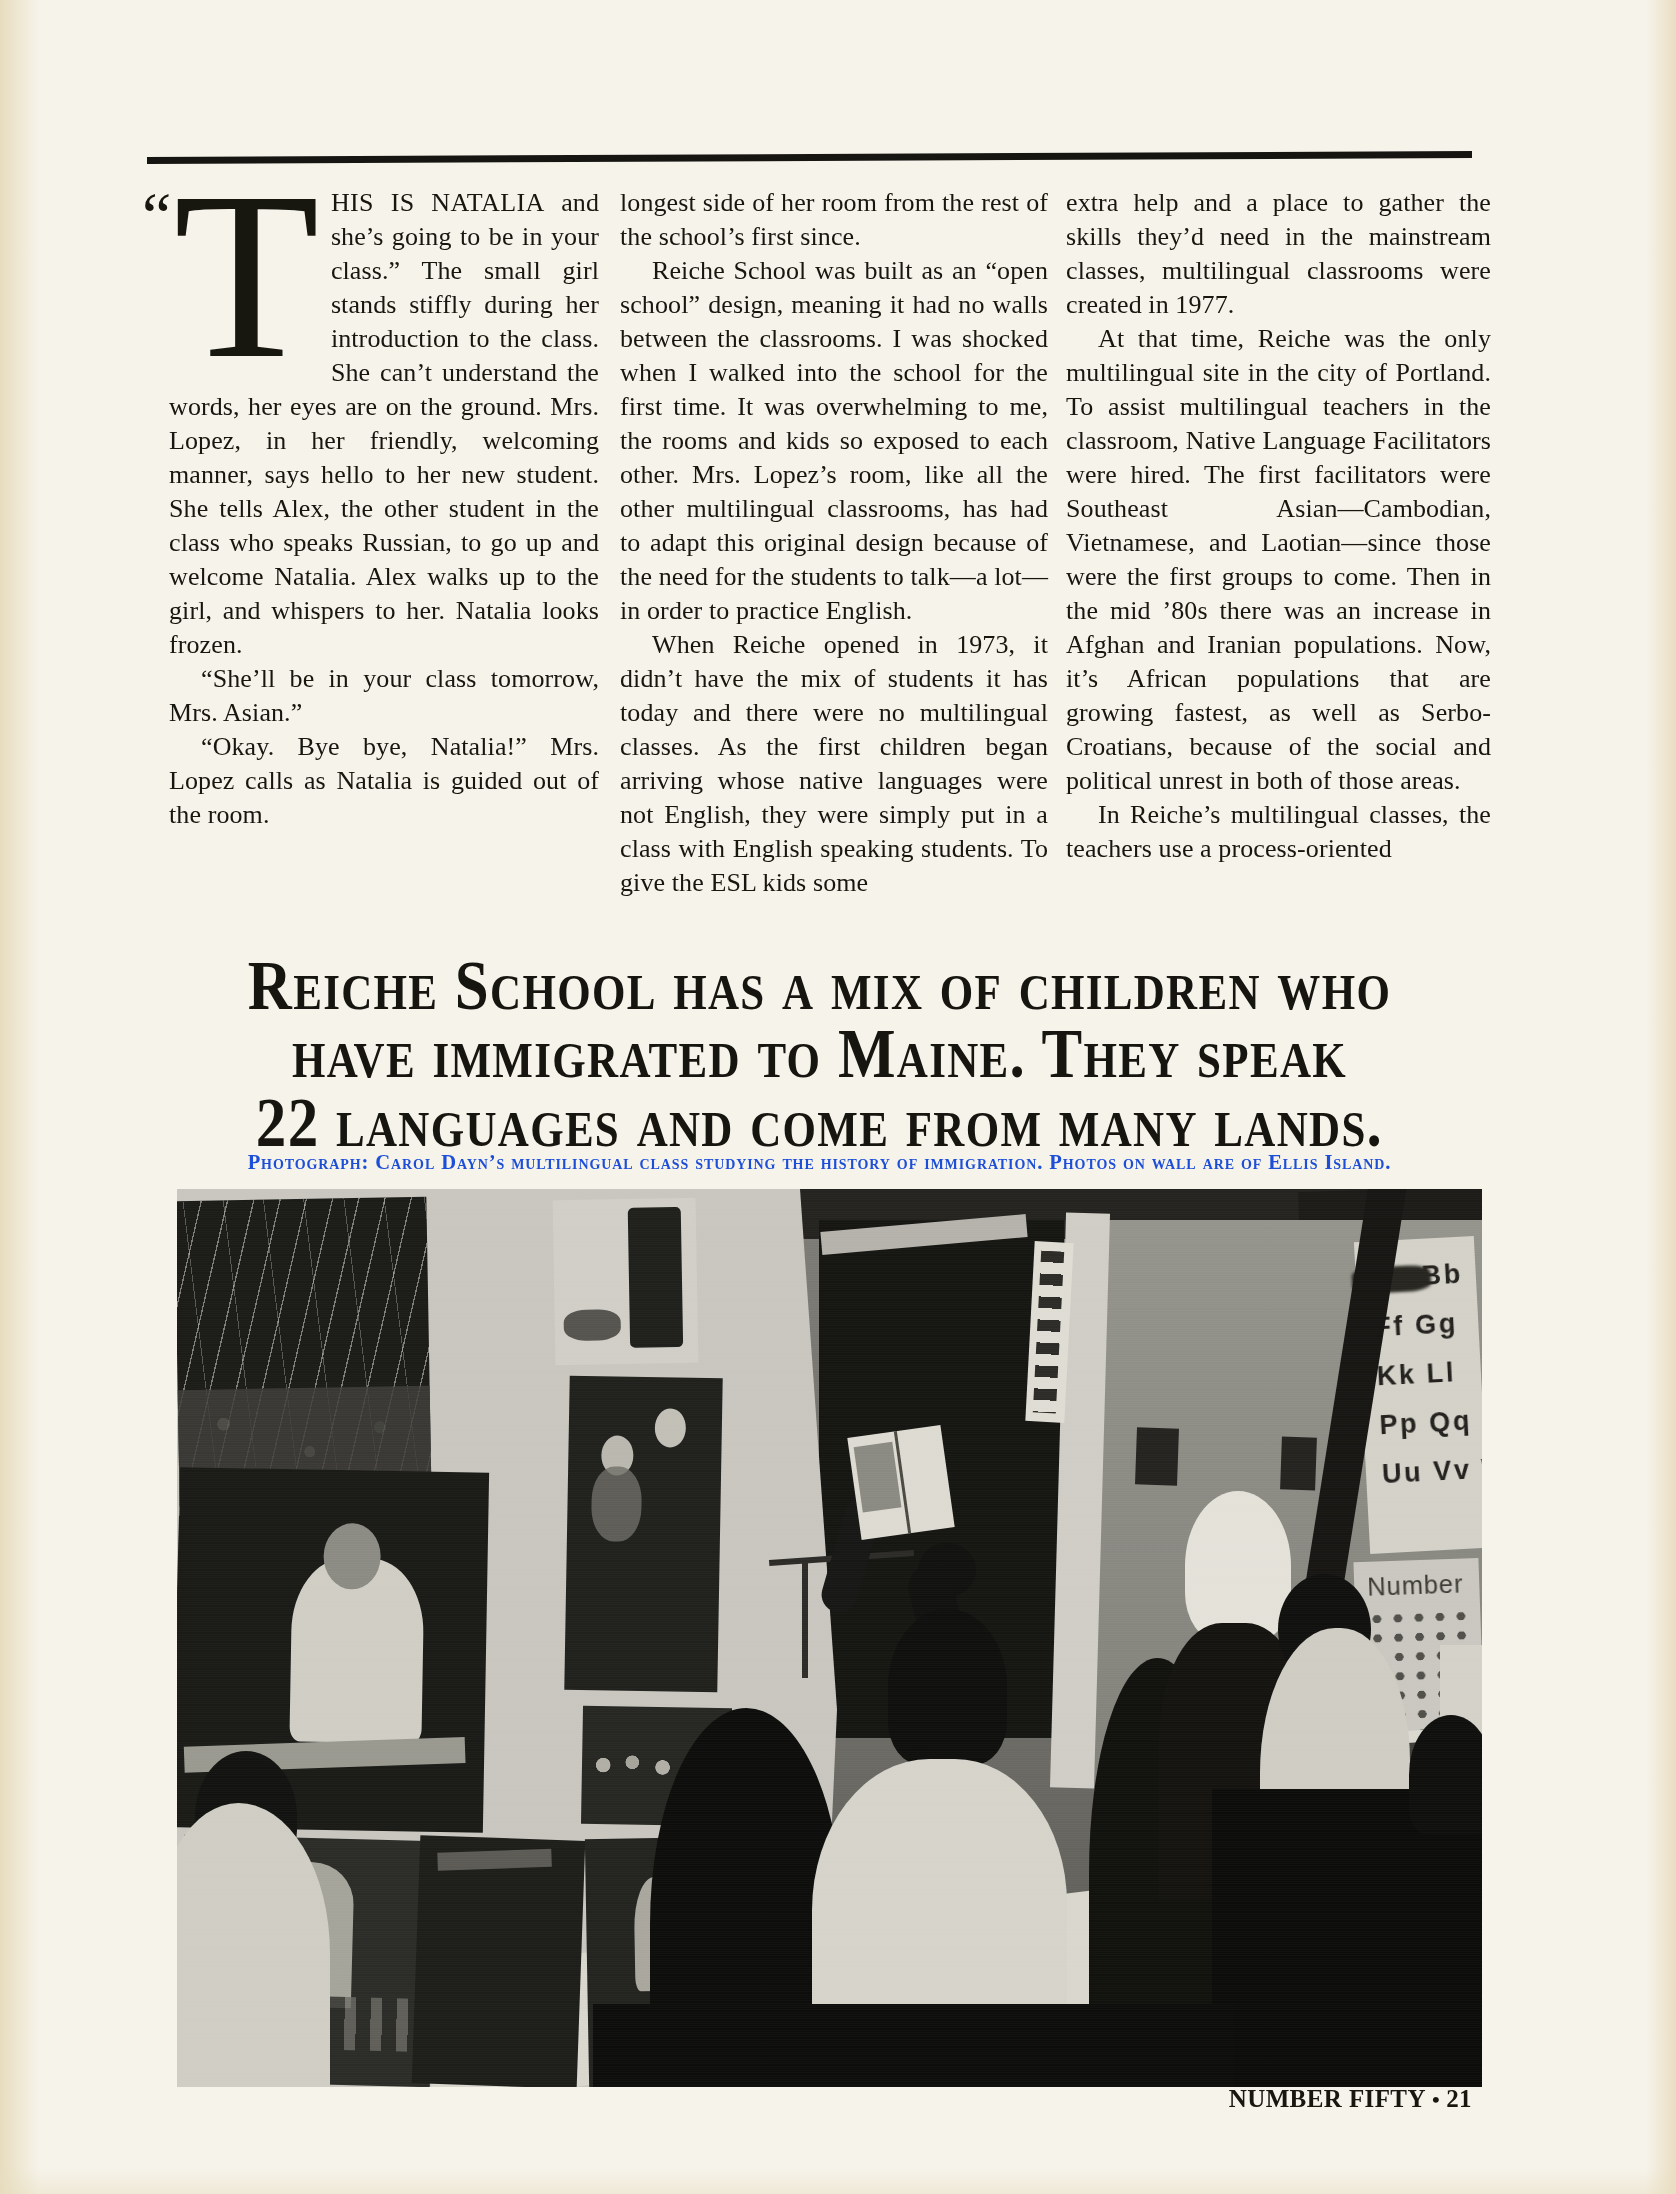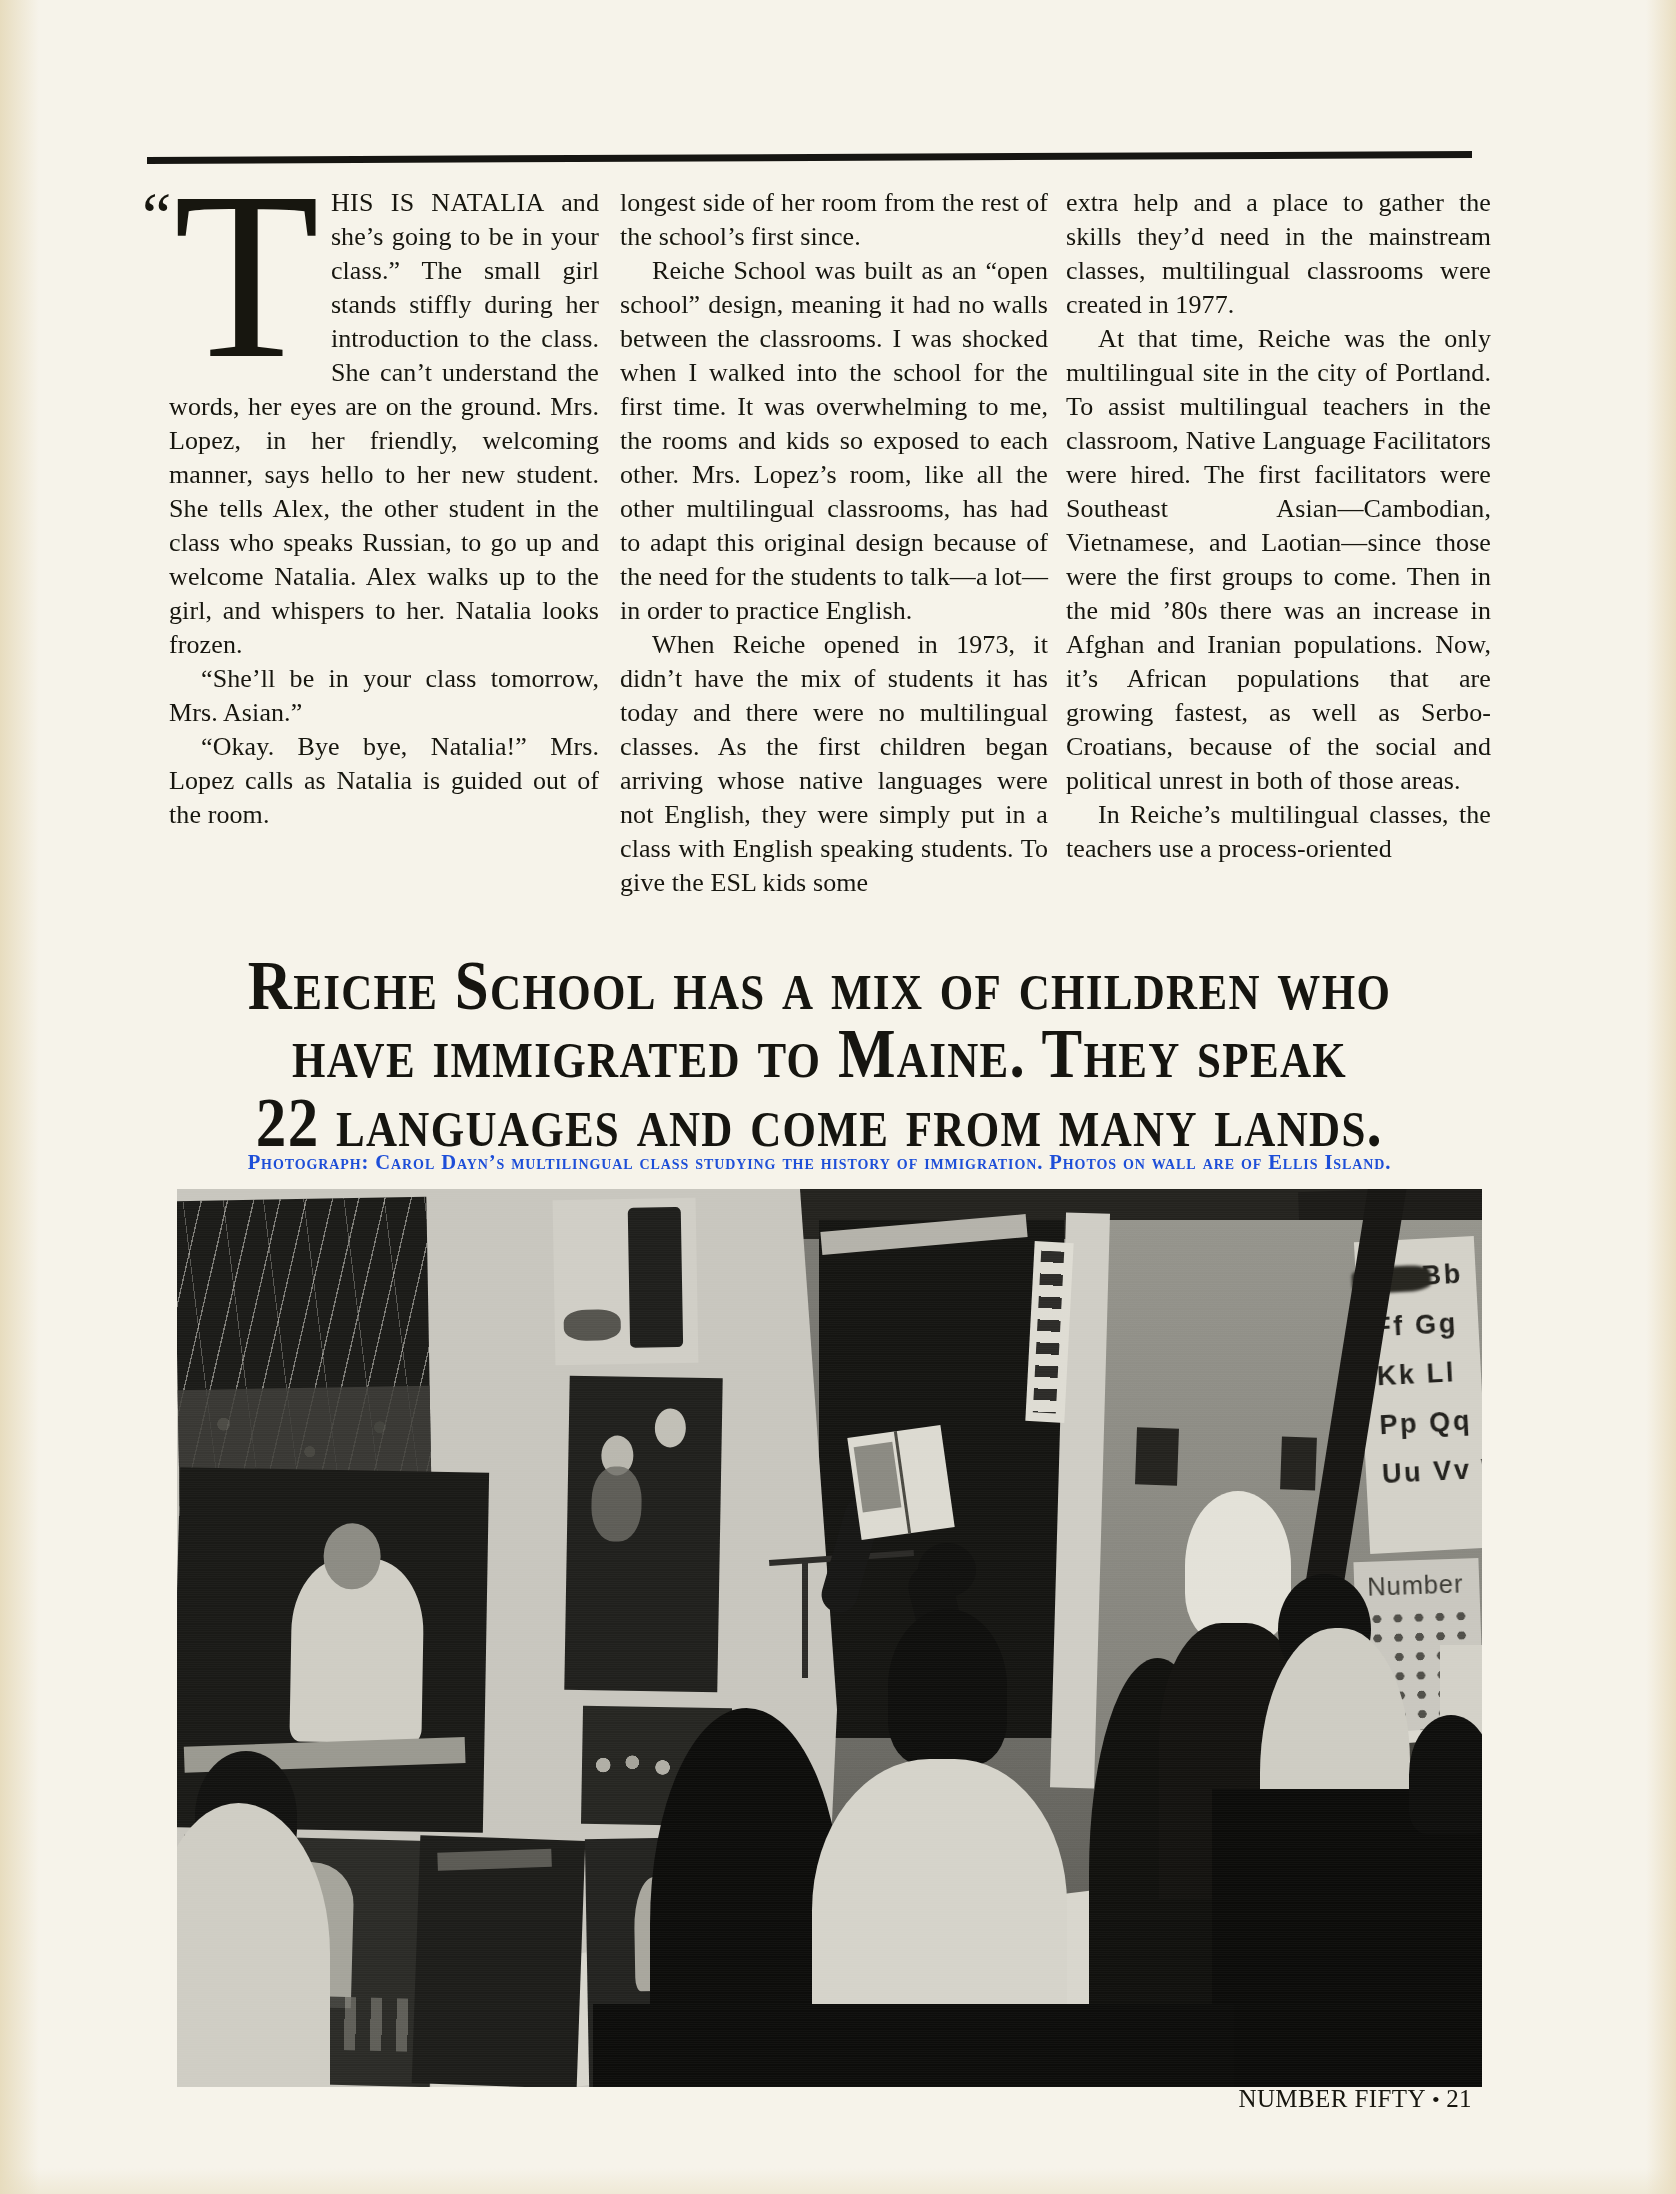--- a/index.html
+++ b/index.html
@@ -60,21 +60,21 @@
   
   .photo-caption {
     position:absolute; left:149px; top:1151px; width:1341px;
     text-align:center; font-variant:small-caps; font-weight:bold;
     font-size:20.6px; letter-spacing:0.9px; color:#1d4ed8; white-space:nowrap;
   }
 
   
   .footer {
     position:absolute; right:205px; top:2085px;
-    font-size:25px; font-weight:normal; letter-spacing:0.4px; color:#17160f;
+    font-size:25px; font-weight:bold; letter-spacing:0.4px; color:#17160f;
   }
   .footer .bullet { padding:0 6.1px; font-size:22px; }
 
   
   .photo {
     position:absolute; left:177px; top:1189px; width:1305px; height:898px;
     background:linear-gradient(180deg,#7d7c76 0%,#6e6d67 55%,#585751 100%);
     overflow:hidden;
   }
   .photo * { position:absolute; }

